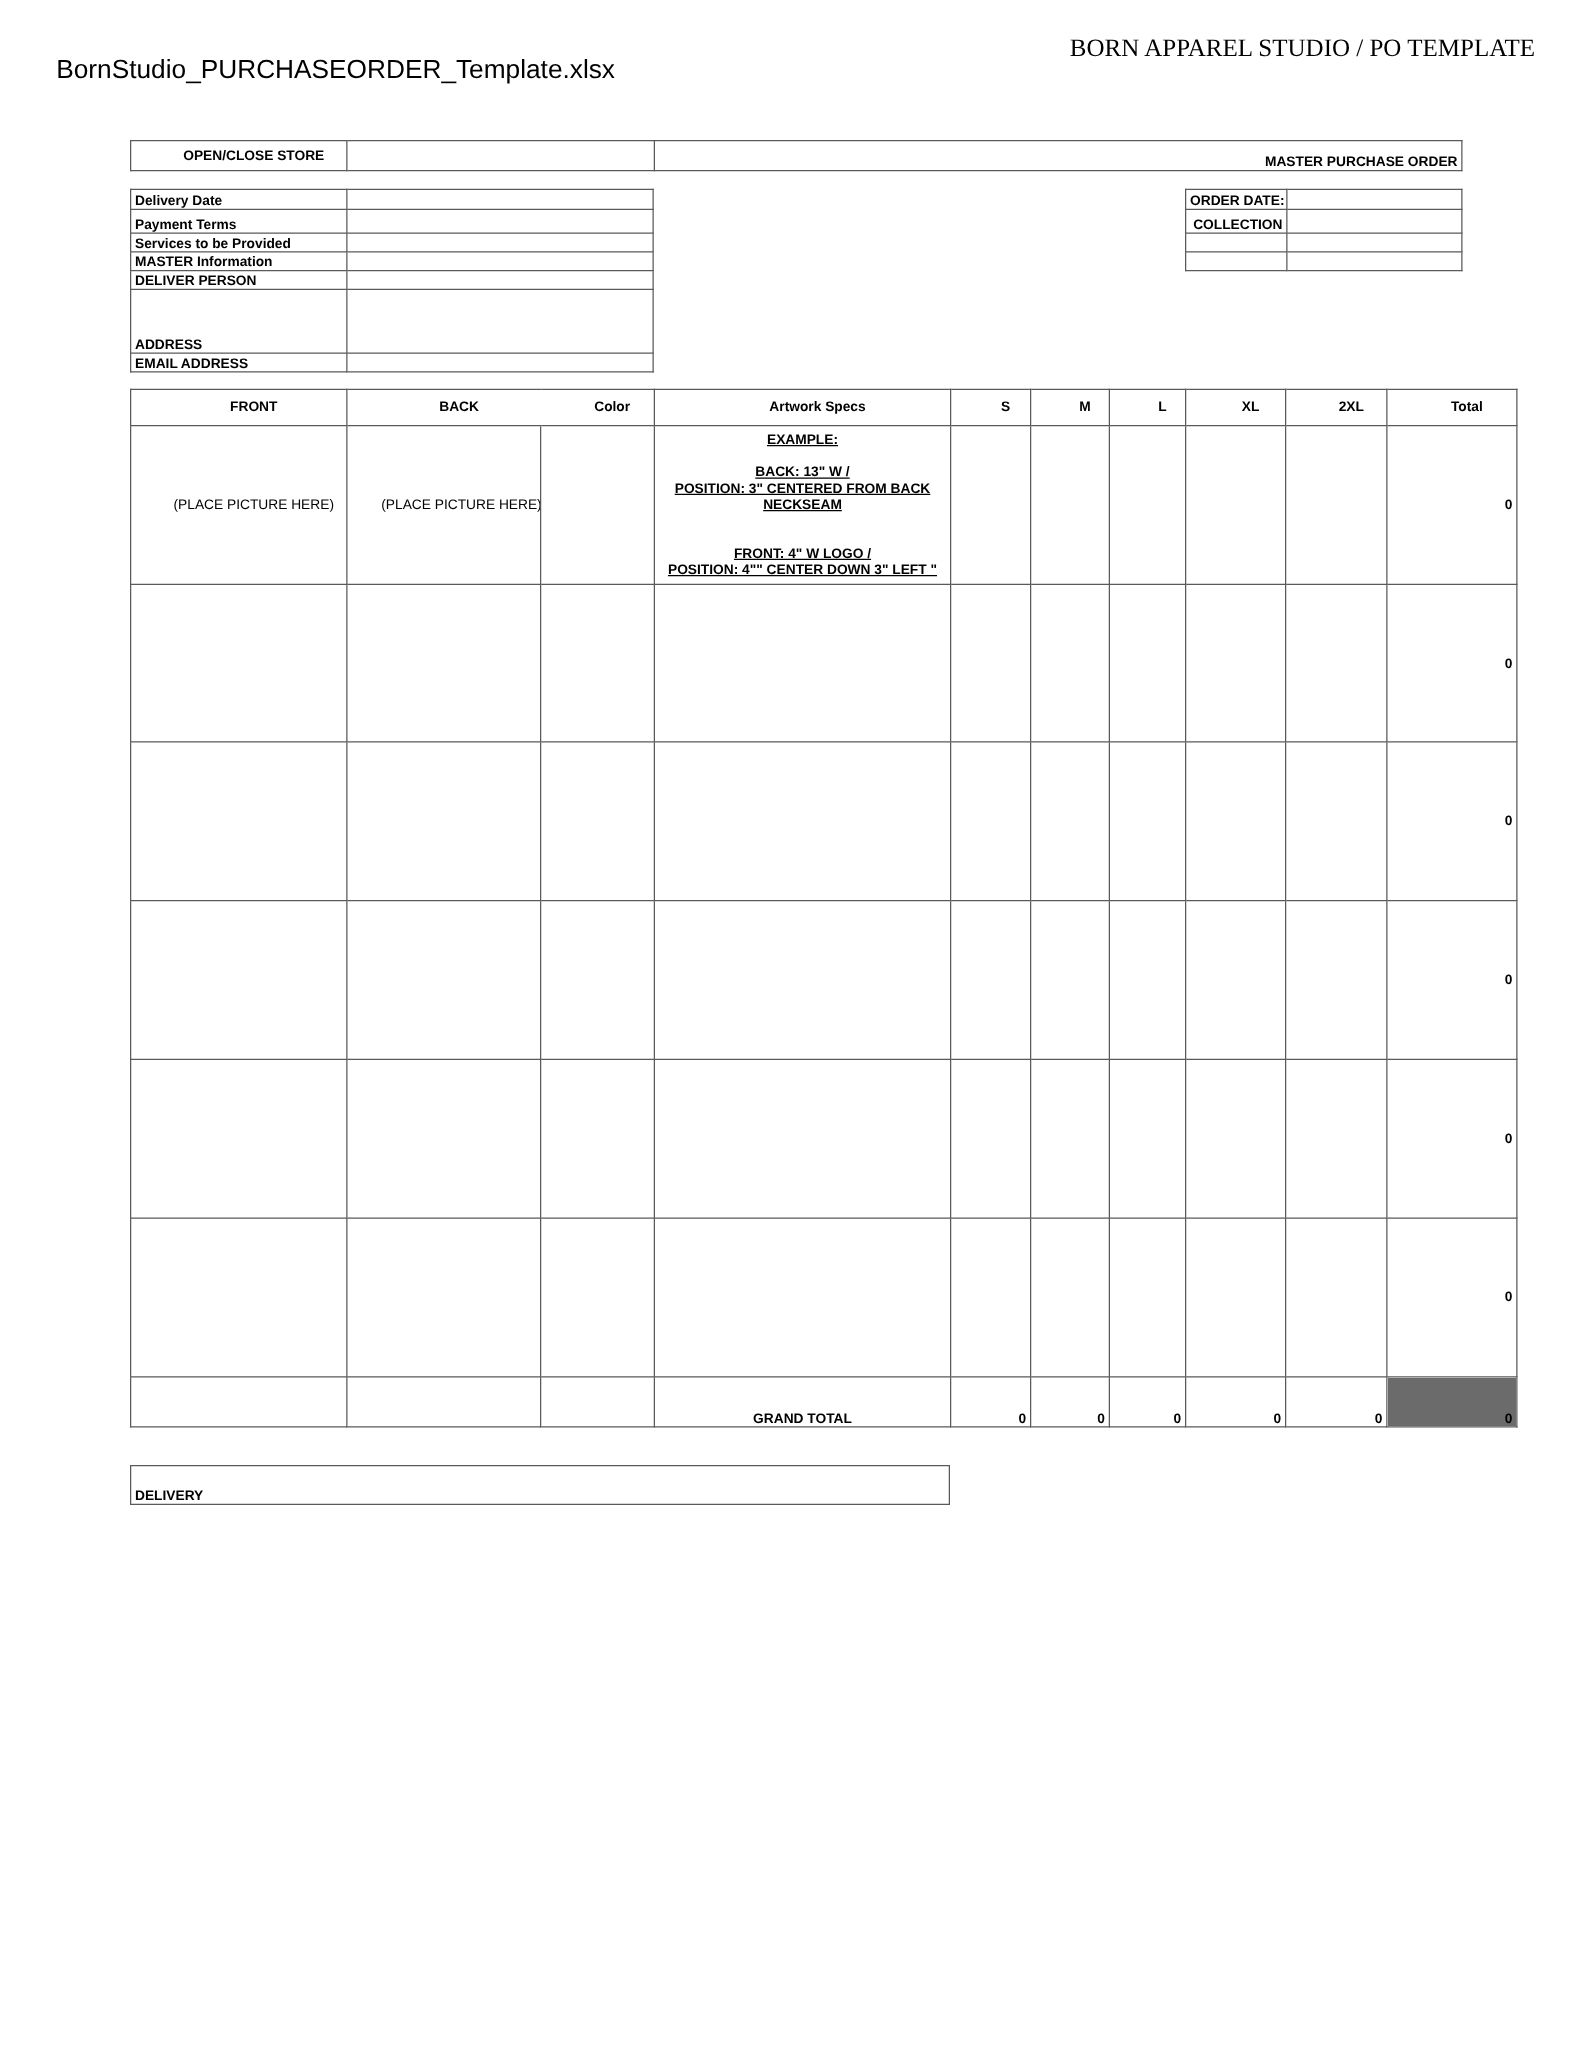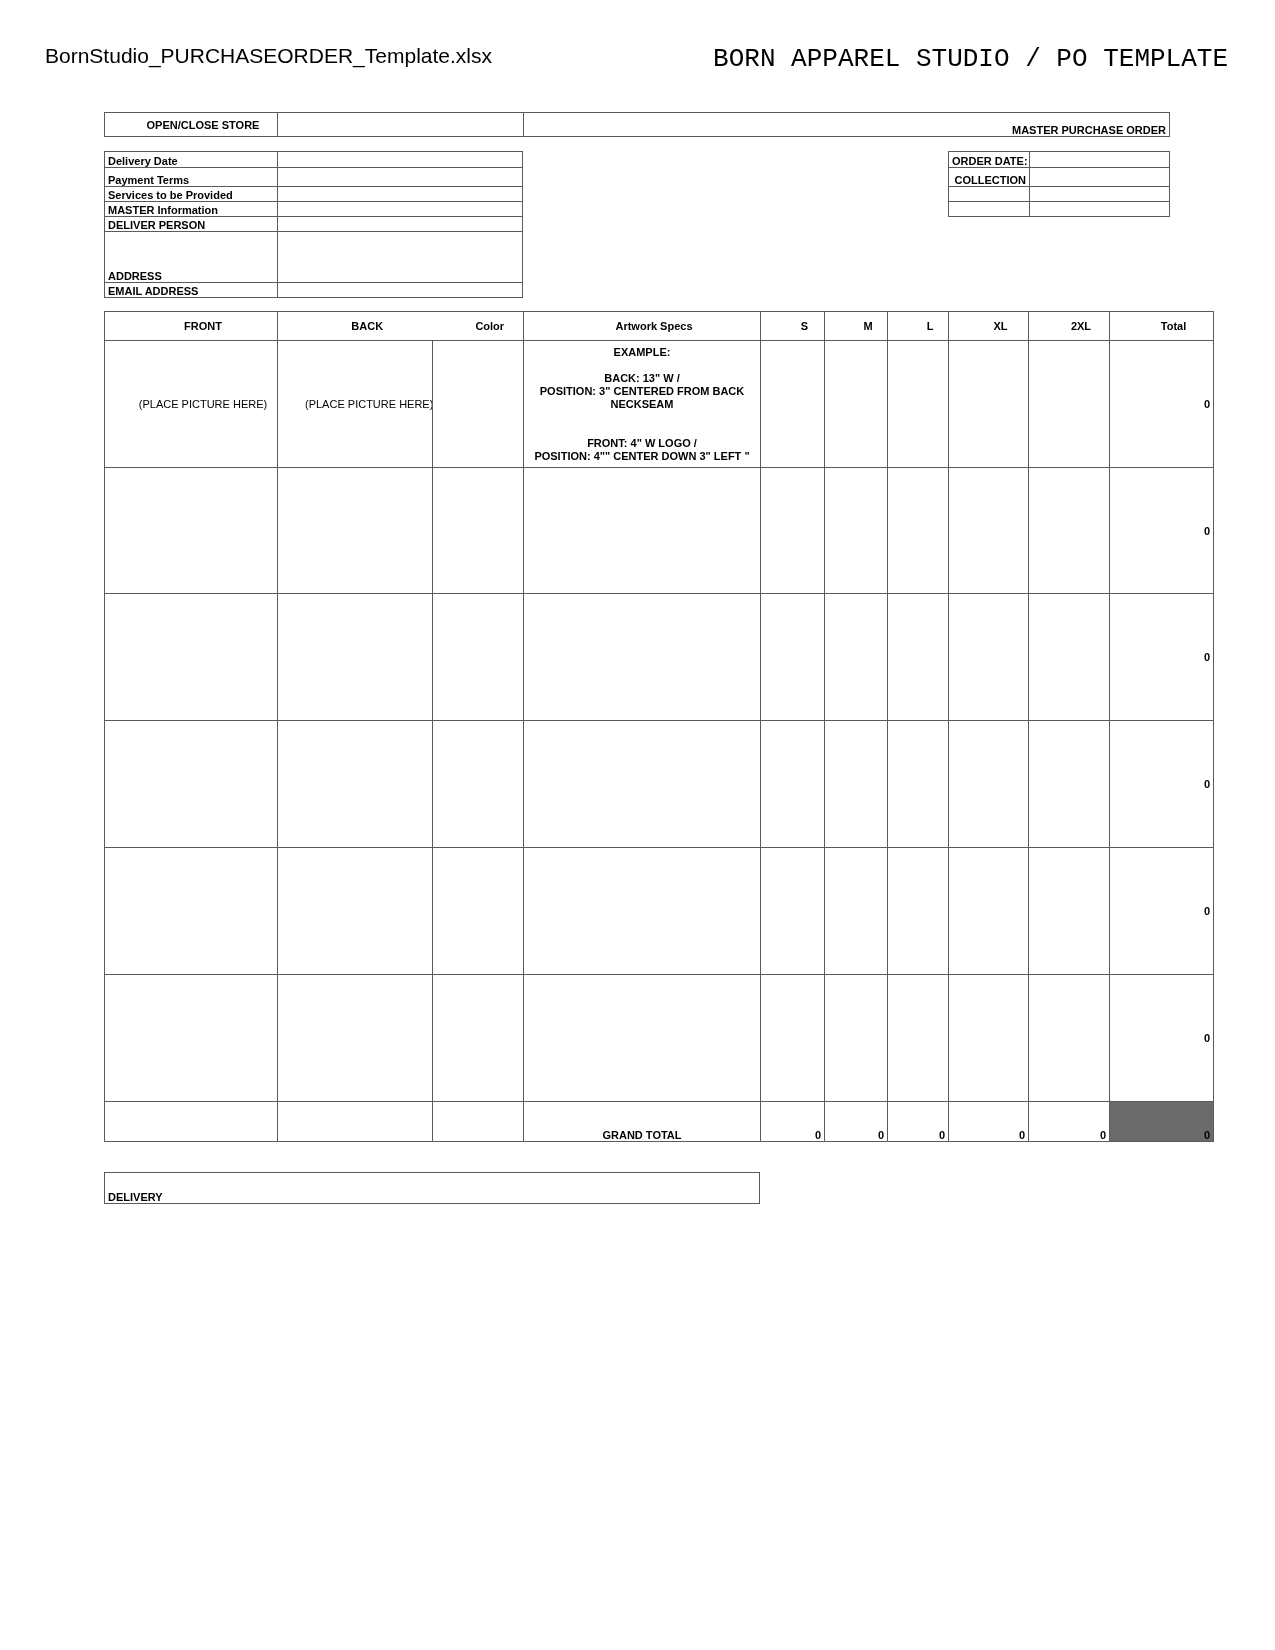--- a/index.html
+++ b/index.html
@@ -1,28 +1,28 @@
 <!DOCTYPE html>
 <html><head>
 <meta charset="utf-8">
 <style>
   * { box-sizing: border-box; margin: 0; padding: 0; }
   html, body { width: 1275px; height: 1650px; background: #ffffff; overflow: hidden; }
   body { position: relative; font-family: "Liberation Sans", sans-serif; color: #000; }
   .abs { position: absolute; }
   .hdr-left { left: 45px; top: 44px; font-size: 21px; font-family: "Liberation Sans", sans-serif; }
-  .hdr-right { right: 47px; top: 44px; font-size: 26px; font-family: Liberation Mono, monospace; }
+  .hdr-right { right: 47px; top: 28px; font-size: 20px; font-family: Liberation Serif, serif; }
   table { border-collapse: collapse; position: absolute; table-layout: fixed; }
   td { border: 1px solid #5a5a5a; font-size: 11px; font-weight: bold; padding: 0 3px; vertical-align: bottom; line-height: 12px; overflow: hidden; white-space: nowrap; }
   .c { text-align: center; }
   .r { text-align: right; }
   .mid { vertical-align: middle; padding-left: 27px; }
   .normal { font-weight: normal; }
   .dark { background: #6b6b6b; }
-  .spec { white-space: normal; text-align: center; vertical-align: top; padding-top: 5px; line-height: 13px; font-size: 11px; }
+  .spec { white-space: normal; text-align: center; vertical-align: top; padding-top: 5px; line-height: 13px; font-size: 11px; text-decoration: underline; }
 </style>
 </head>
 <body>
 
 <div class="abs hdr-left">BornStudio_PURCHASEORDER_Template.xlsx</div>
 <div class="abs hdr-right">BORN APPAREL STUDIO / PO TEMPLATE</div>
 
 <table style="left:104px; top:112px; width:1066px;">
   <colgroup>
       <col style="width:173px">

